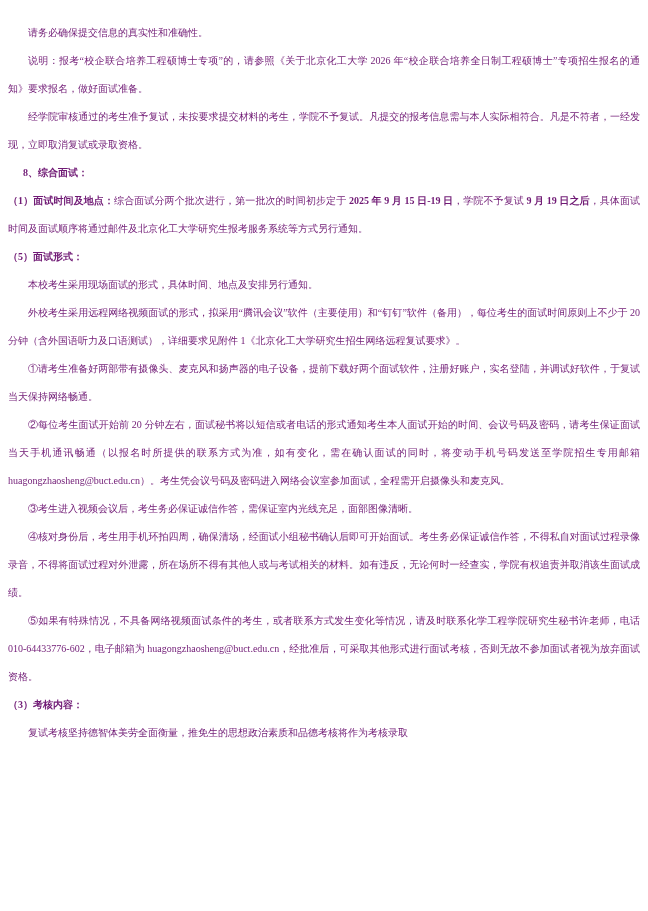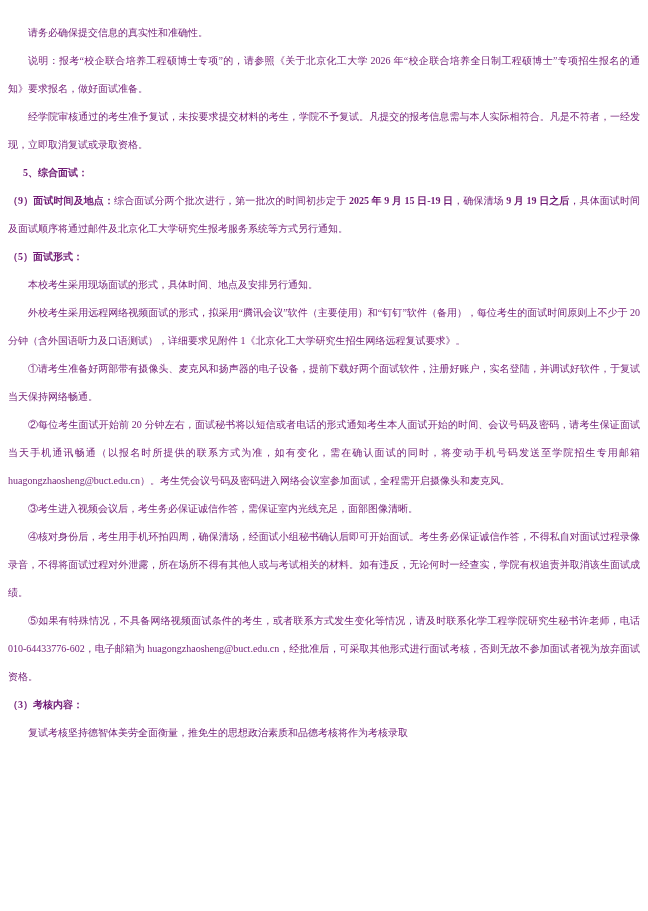--- a/index.html
+++ b/index.html
@@ -38,23 +38,23 @@
 <body>
 
 <div class="page">
 
   <p class="body"><span>请务必确保提交信息的真实性和准确性。</span></p>
 
   <p class="body"><span>说明：报考“校企联合培养工程硕博士专项”的，请参照《关于北京化工大学 2026 年“校企联合培养全日制工程硕博士”专项招生报名的通知》要求报名，做好面试准备。</span></p>
 
   <p class="body"><span>经学院审核通过的考生准予复试，未按要求提交材料的考生，学院不予复试。凡提交的报考信息需与本人实际相符合。凡是不符者，一经发现，立即取消复试或录取资格。</span></p>
 
-  <p class="heading-num"><span class="b">5、综合面试：</span></p>
+  <p class="heading-num"><span class="b">8、综合面试：</span></p>
 
-  <p class="sub"><span class="b">（9）面试时间及地点：</span><span>综合面试分两个批次进行，第一批次的时间初步定于 </span><span class="b">2025 年 9 月 15 日-19 日</span><span>，确保清场 </span><span class="b">9 月 19 日之后</span><span>，具体面试时间及面试顺序将通过邮件及北京化工大学研究生报考服务系统等方式另行通知。</span></p>
+  <p class="sub"><span class="b">（1）面试时间及地点：</span><span>综合面试分两个批次进行，第一批次的时间初步定于 </span><span class="b">2025 年 9 月 15 日-19 日</span><span>，学院不予复试 </span><span class="b">9 月 19 日之后</span><span>，具体面试时间及面试顺序将通过邮件及北京化工大学研究生报考服务系统等方式另行通知。</span></p>
 
   <p class="sub"><span class="b">（5）面试形式：</span></p>
 
   <p class="body"><span>本校考生采用现场面试的形式，具体时间、地点及安排另行通知。</span></p>
 
   <p class="body"><span>外校考生采用远程网络视频面试的形式，拟采用“腾讯会议”软件（主要使用）和“钉钉”软件（备用），每位考生的面试时间原则上不少于 20 分钟（含外国语听力及口语测试），详细要求见附件 1《北京化工大学研究生招生网络远程复试要求》。</span></p>
 
   <p class="body"><span>①请考生准备好两部带有摄像头、麦克风和扬声器的电子设备，提前下载好两个面试软件，注册好账户，实名登陆，并调试好软件，于复试当天保持网络畅通。</span></p>
 
   <p class="body"><span>②每位考生面试开始前 20 分钟左右，面试秘书将以短信或者电话的形式通知考生本人面试开始的时间、会议号码及密码，请考生保证面试当天手机通讯畅通（以报名时所提供的联系方式为准，如有变化，需在确认面试的同时，将变动手机号码发送至学院招生专用邮箱 huagongzhaosheng@buct.edu.cn）。考生凭会议号码及密码进入网络会议室参加面试，全程需开启摄像头和麦克风。</span></p>

